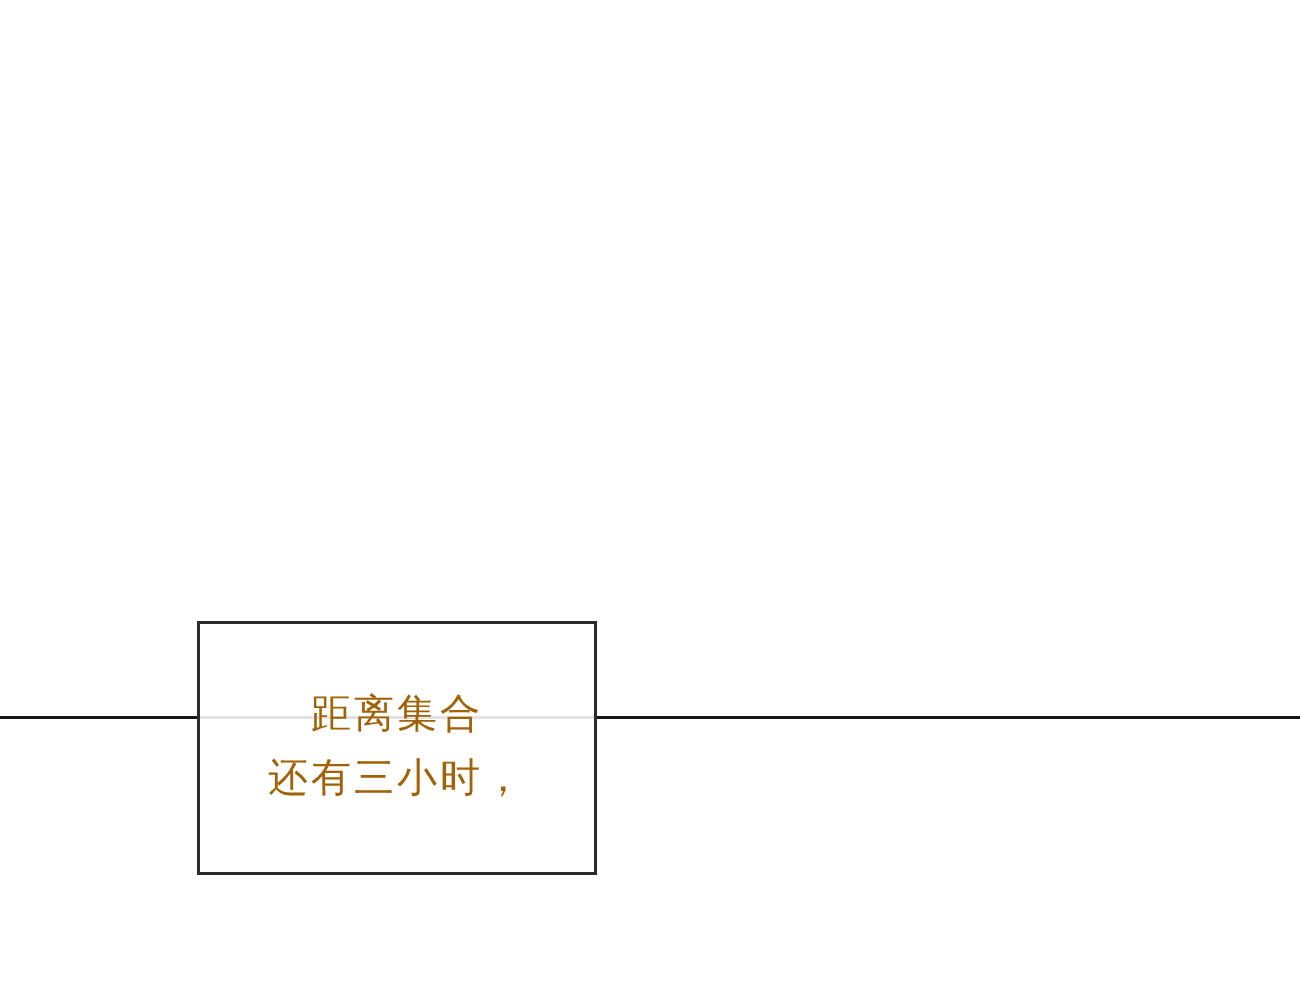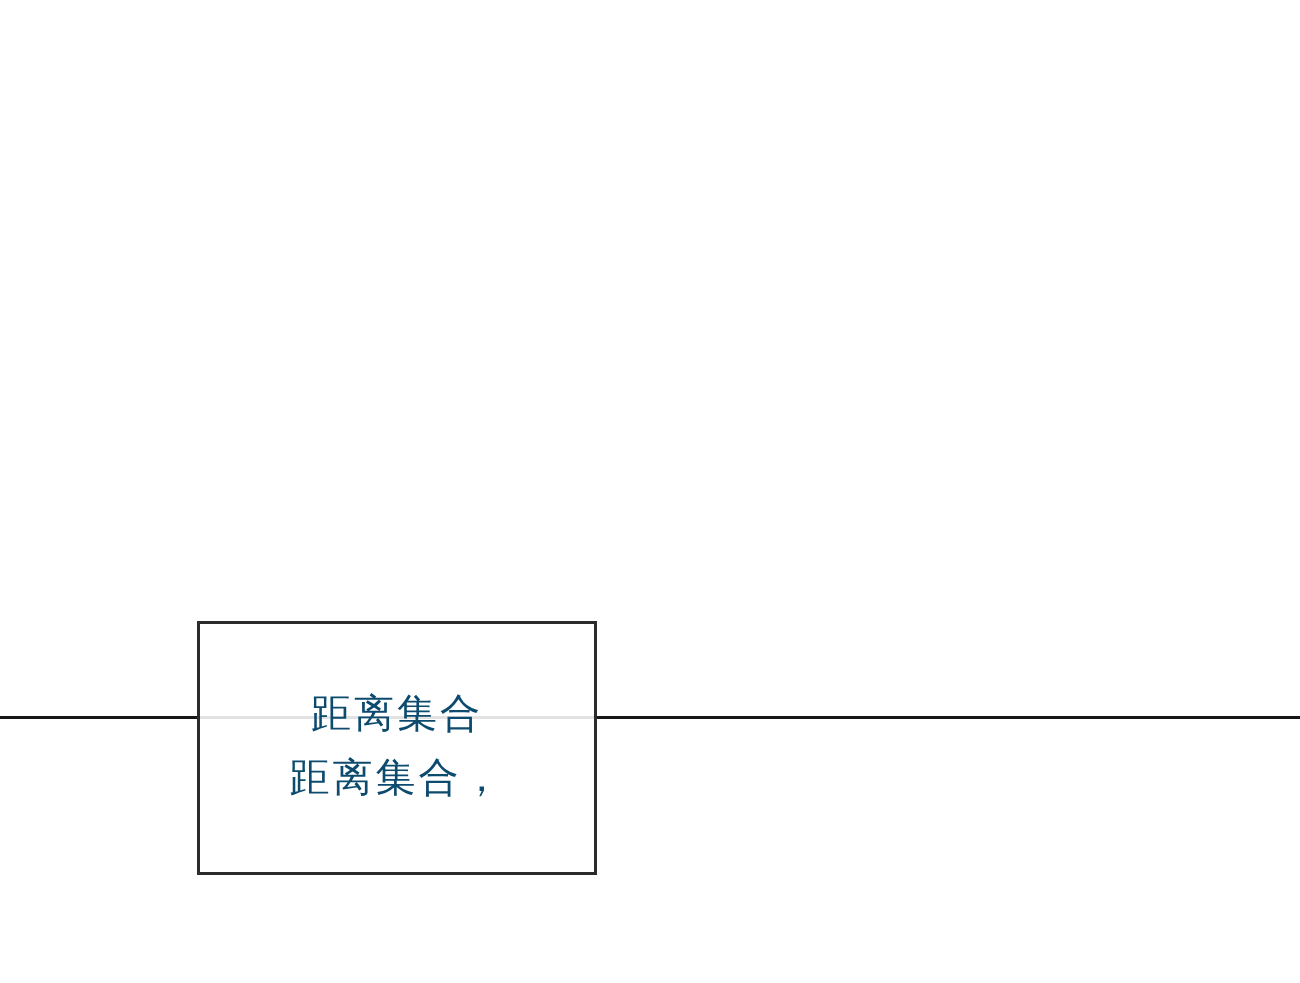--- a/index.html
+++ b/index.html
@@ -33,32 +33,32 @@
     background: rgba(255, 255, 255, 0.88);
     display: flex;
     align-items: center;
     justify-content: center;
   }
   .caption-text {
     text-align: center;
     font-size: 40px;
     line-height: 64px;
     letter-spacing: 3px;
-    color: #0c4a6e;
+    color: #a16207;
     font-weight: 400;
     margin-top: -6px;
   }
 </style>
 </head>
 <body>
 
 <div class="page">
 
   <div class="h-line"></div>
 
   <div class="caption-box">
     <div class="caption-text">
       <div>距离集合</div>
-      <div>距离集合，</div>
+      <div>还有三小时，</div>
     </div>
   </div>
 
 </div>
 
 </body></html>

